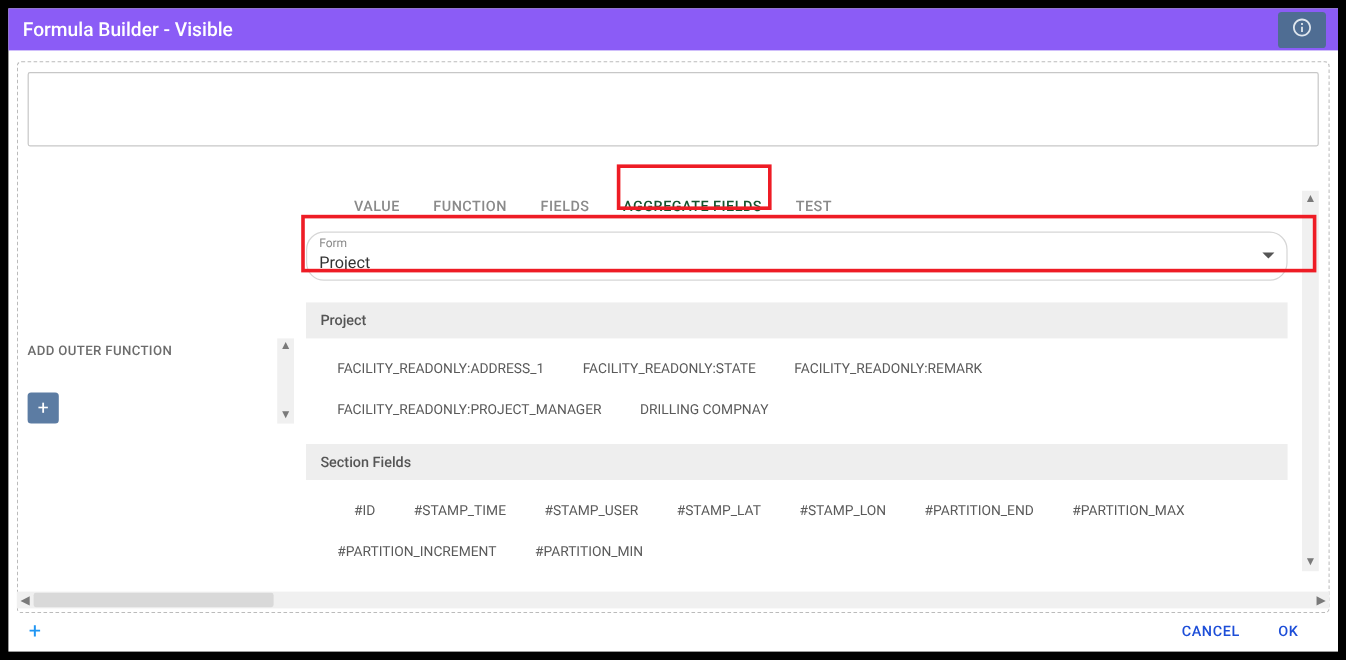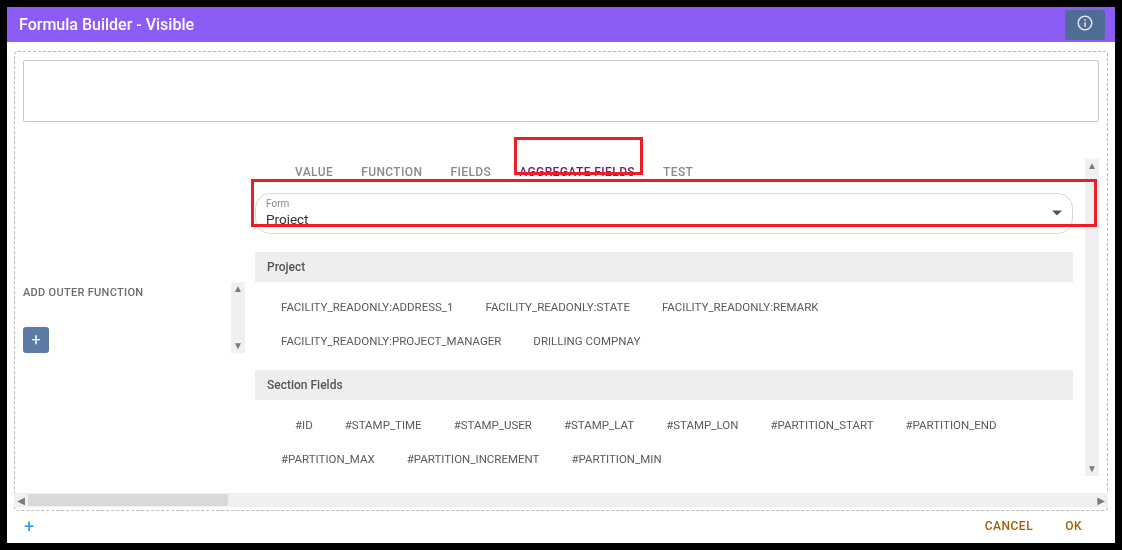--- a/index.html
+++ b/index.html
@@ -123,21 +123,21 @@
   .tabs {
     display: flex;
     gap: 28px;
     padding: 6px 40px 10px 40px;
     font-size: 12px;
     letter-spacing: 0.4px;
     color: #8a8a8a;
     font-weight: 500;
   }
   .tab { cursor: pointer; }
-  .tab.active { color: #701a75; }
+  .tab.active { color: #14532d; }
   .tab-highlight {
     position: absolute;
     border: 3px solid #ee1c25;
     pointer-events: none;
   }
   .form-select-highlight {
     position: absolute;
     border: 3px solid #ee1c25;
     pointer-events: none;
   }
@@ -221,21 +221,21 @@
   .footer .plus {
     color: #2196f3;
     font-size: 18px;
     cursor: pointer;
   }
   .footer .spacer { flex: 1; }
   .footer .btn {
     font-size: 12px;
     letter-spacing: 0.5px;
     font-weight: 500;
-    color: #a16207;
+    color: #1d4ed8;
     padding: 6px 16px;
     cursor: pointer;
   }
 </style>
 </head>
 <body>
 
 <div class="frame">
 
   <div class="titlebar">
@@ -290,21 +290,20 @@
           <span class="chip">DRILLING COMPNAY</span>
         </div>
 
         <div class="group-header">Section Fields</div>
         <div class="chips">
           <span class="chip" style="padding-left:30px">#ID</span>
           <span class="chip">#STAMP_TIME</span>
           <span class="chip">#STAMP_USER</span>
           <span class="chip">#STAMP_LAT</span>
           <span class="chip">#STAMP_LON</span>
-          <span class="chip">#PARTITION_START</span>
           <span class="chip">#PARTITION_END</span>
           <span class="chip">#PARTITION_MAX</span>
           <span class="chip">#PARTITION_INCREMENT</span>
           <span class="chip">#PARTITION_MIN</span>
         </div>
 
         <div class="right-vtrack">
           <div class="varrow top">▲</div>
           <div class="varrow bottom">▼</div>
         </div>

